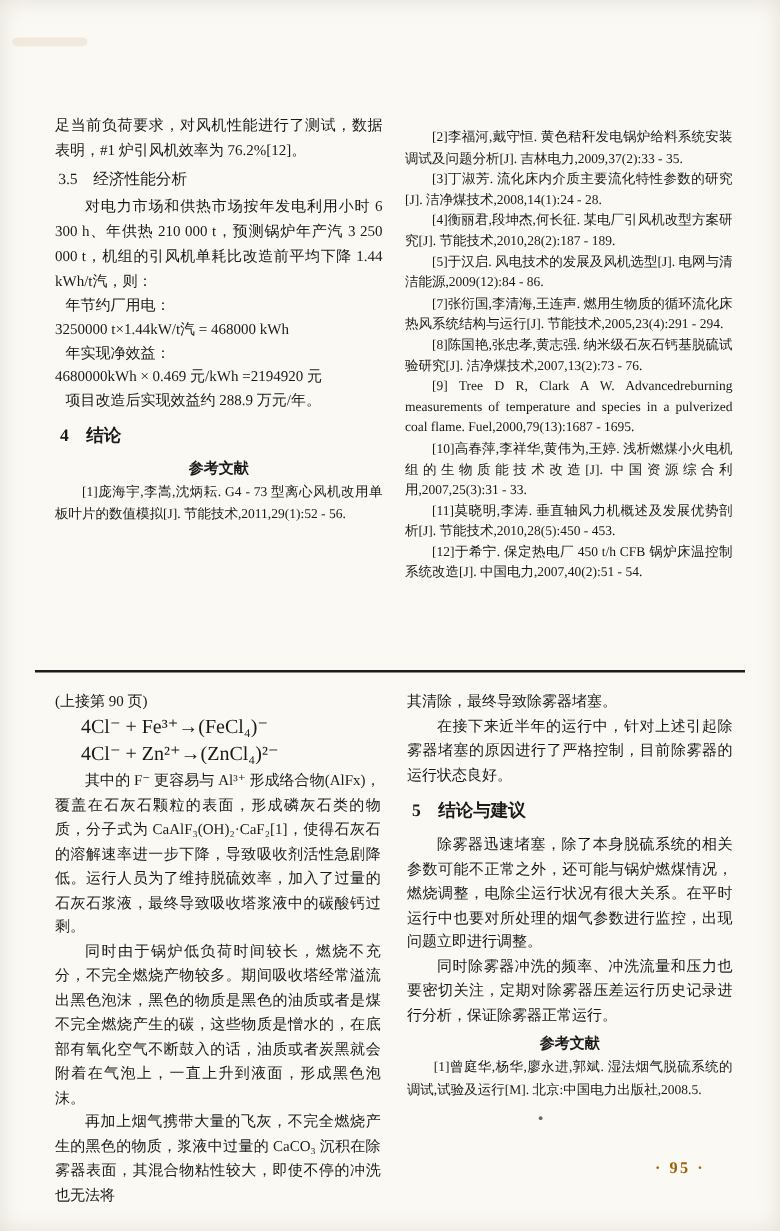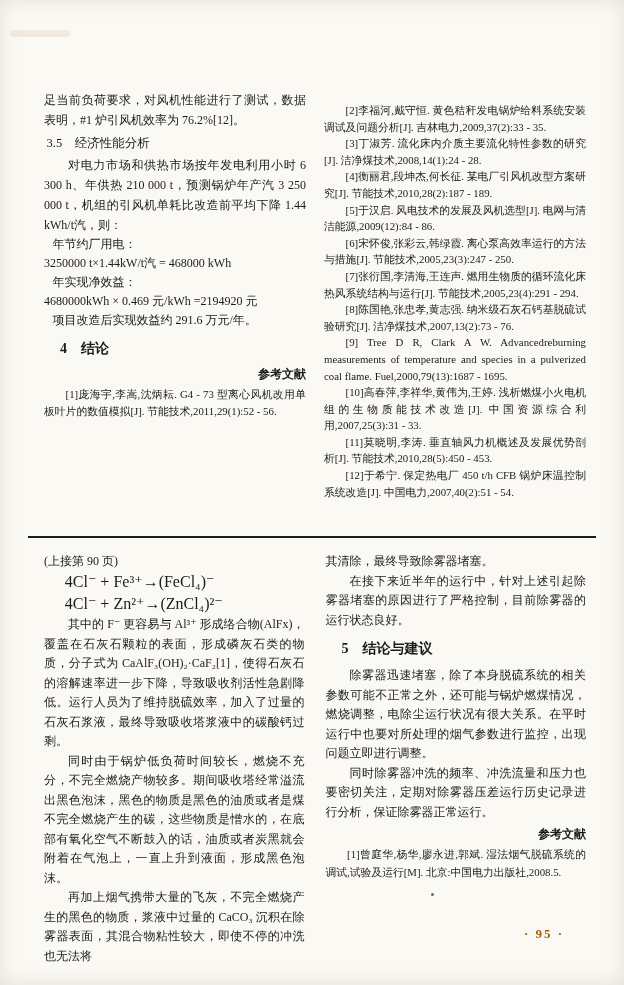--- a/index.html
+++ b/index.html
@@ -25,22 +25,22 @@
   .col{width:262px;}
   .col-r{width:262px;}
   #article-top .col-r{padding-top:12px;}
 
   
   .p{font-size:12px;line-height:20px;text-align:justify;text-justify:inter-ideograph;margin:0;}
   .ind{text-indent:2em;}
   .line{font-size:12px;line-height:19px;margin:0;}
   .i1{padding-left:0.7em;}
   .h-sub{font-size:12.5px;font-weight:400;margin:5px 0 3px 0;padding-left:0.2em;}
-  .h-sec{font-size:14px;font-weight:700;margin:10px 0 8px 16px;}
-  .refhead{font-size:12px;font-weight:700;text-align:right;margin:4px 0 3px 0;}
+  .h-sec{font-size:14px;font-weight:700;margin:10px 0 8px 4px;}
+  .refhead{font-size:12px;font-weight:700;text-align:center;margin:4px 0 3px 0;}
   .ref{font-size:10.8px;line-height:16.6px;text-align:justify;text-justify:inter-ideograph;text-indent:2em;margin:0;}
   #article-bottom .p{line-height:19.5px;}
   #article-bottom .eq{font-size:16px;line-height:22px;padding-left:1.3em;margin:0;}
   #article-bottom .ref{line-height:17.5px;}
 
   .divider{
     position:absolute;left:28px;top:536px;width:568px;height:2px;
     background:#1c1c1c;
   }
   .pageno{
@@ -64,31 +64,30 @@
 
   <div class="article" id="article-top">
     <div class="col">
       <p class="p">足当前负荷要求，对风机性能进行了测试，数据表明，#1 炉引风机效率为 76.2%[12]。</p>
       <div class="h-sub">3.5　经济性能分析</div>
       <p class="p ind">对电力市场和供热市场按年发电利用小时 6 300 h、年供热 210 000 t，预测锅炉年产汽 3 250 000 t，机组的引风机单耗比改造前平均下降 1.44 kWh/t汽，则：</p>
       <div class="line i1">年节约厂用电：</div>
       <div class="line">3250000 t×1.44kW/t汽 = 468000 kWh</div>
       <div class="line i1">年实现净效益：</div>
       <div class="line">4680000kWh × 0.469 元/kWh =2194920 元</div>
-      <div class="line i1">项目改造后实现效益约 291.6 万元/年。</div>
+      <div class="line i1">项目改造后实现效益约 288.9 万元/年。</div>
       <div class="h-sec">4　结论</div>
       <div class="refhead">参考文献</div>
       <p class="ref">[1]庞海宇,李嵩,沈炳耘. G4 - 73 型离心风机改用单板叶片的数值模拟[J]. 节能技术,2011,29(1):52 - 56.</p>
     </div>
     <div class="col col-r">
       <p class="ref">[2]李福河,戴守恒. 黄色秸秆发电锅炉给料系统安装调试及问题分析[J]. 吉林电力,2009,37(2):33 - 35.</p>
       <p class="ref">[3]丁淑芳. 流化床内介质主要流化特性参数的研究[J]. 洁净煤技术,2008,14(1):24 - 28.</p>
       <p class="ref">[4]衡丽君,段坤杰,何长征. 某电厂引风机改型方案研究[J]. 节能技术,2010,28(2):187 - 189.</p>
       <p class="ref">[5]于汉启. 风电技术的发展及风机选型[J]. 电网与清洁能源,2009(12):84 - 86.</p>
-      <p class="ref">[6]宋怀俊,张彩云,韩绿霞. 离心泵高效率运行的方法与措施[J]. 节能技术,2005,23(3):247 - 250.</p>
       <p class="ref">[7]张衍国,李清海,王连声. 燃用生物质的循环流化床热风系统结构与运行[J]. 节能技术,2005,23(4):291 - 294.</p>
       <p class="ref">[8]陈国艳,张忠孝,黄志强. 纳米级石灰石钙基脱硫试验研究[J]. 洁净煤技术,2007,13(2):73 - 76.</p>
       <p class="ref">[9] Tree D R, Clark A W. Advancedreburning measurements of temperature and species in a pulverized coal flame. Fuel,2000,79(13):1687 - 1695.</p>
       <p class="ref">[10]高春萍,李祥华,黄伟为,王婷. 浅析燃煤小火电机组的生物质能技术改造[J]. 中国资源综合利用,2007,25(3):31 - 33.</p>
       <p class="ref">[11]莫晓明,李涛. 垂直轴风力机概述及发展优势剖析[J]. 节能技术,2010,28(5):450 - 453.</p>
       <p class="ref">[12]于希宁. 保定热电厂 450 t/h CFB 锅炉床温控制系统改造[J]. 中国电力,2007,40(2):51 - 54.</p>
     </div>
   </div>
 
   <div class="divider"></div>

